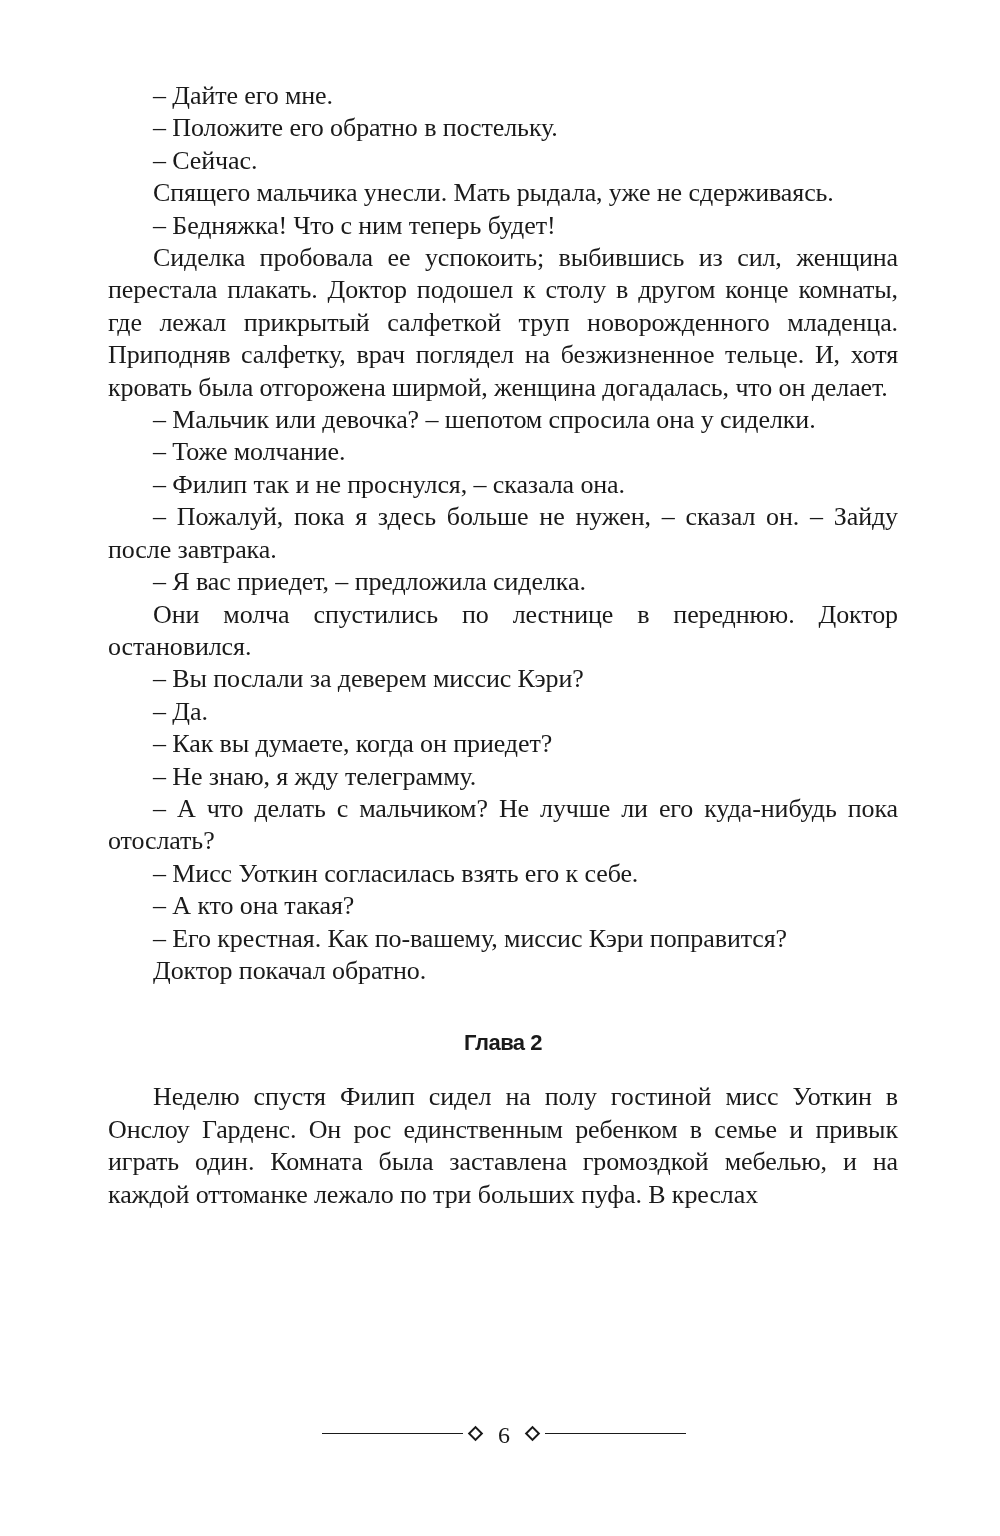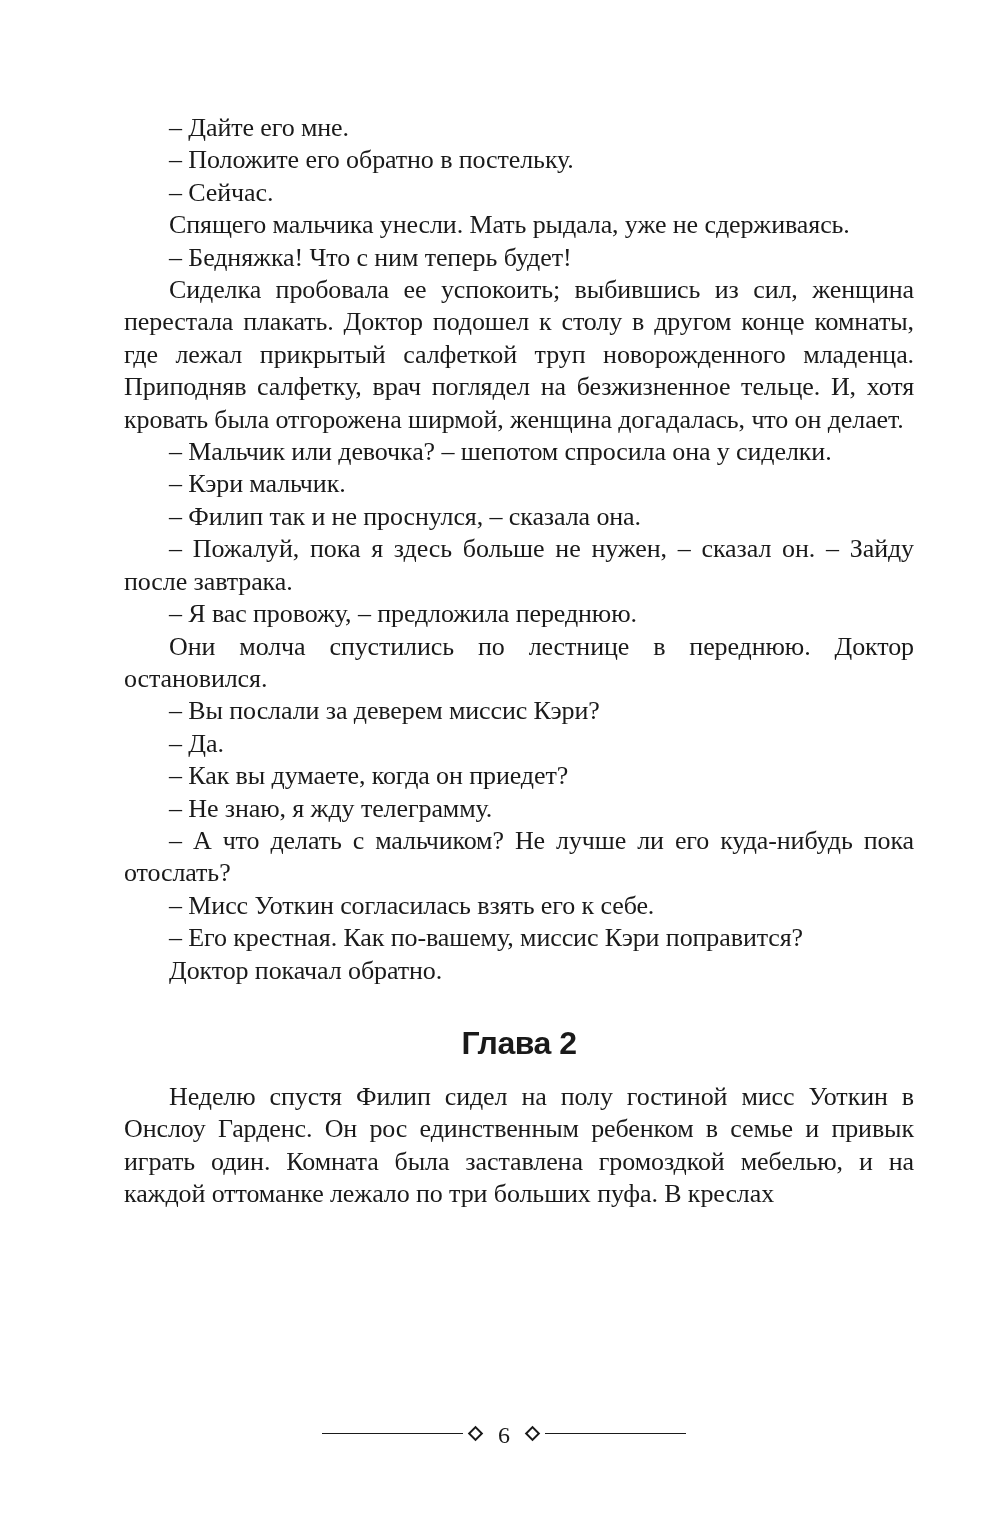--- a/index.html
+++ b/index.html
@@ -9,41 +9,40 @@
     }
     body {
       width: 1000px;
       height: 1536px;
       position: relative;
       overflow: hidden;
       color: #1a1a1a;
     }
     .page {
       position: absolute;
-      left: 124px;
+      left: 108px;
       top: 80px;
       width: 790px;
       font-family: "Liberation Serif", "DejaVu Serif", serif;
       font-size: 26px;
       line-height: 32.4px;
       letter-spacing: -0.1px;
-      margin-top: 32px;
     }
     .page p {
       margin: 0;
       text-indent: 45px;
       text-align: justify;
       hyphens: manual;
     }
     .chapter-heading {
       margin: 0;
       text-align: center;
       font-family: "Liberation Sans", "DejaVu Sans", sans-serif;
       font-weight: bold;
-      font-size: 32px;
+      font-size: 22px;
       line-height: 36px;
       padding-top: 38px;
       padding-bottom: 20px;
       letter-spacing: -0.5px;
     }
     .footer {
       position: absolute;
       left: 322px;
       top: 1418px;
       width: 364px;
@@ -79,31 +78,32 @@
 
 <div class="page">
   <div>
     <p>– Дайте его мне.</p>
     <p>– Положите его обратно в постельку.</p>
     <p>– Сейчас.</p>
     <p>Спящего мальчика унесли. Мать рыдала, уже не сдерживаясь.</p>
     <p>– Бедняжка! Что с ним теперь будет!</p>
     <p>Сиделка пробовала ее успокоить; выбившись из сил, женщина перестала плакать. Доктор подошел к столу в другом конце ком­наты, где лежал прикрытый салфеткой труп новорожденного мла­денца. Приподняв салфетку, врач поглядел на безжизненное тель­це. И, хотя кровать была отгорожена ширмой, женщина догада­лась, что он делает.</p>
     <p>– Мальчик или девочка? – шепотом спросила она у сиделки.</p>
-    <p>– Кэри мальчик.</p>
+    <p>– Тоже молчание.</p>
     <p>– Филип так и не проснулся, – сказала она.</p>
     <p>– Пожалуй, пока я здесь больше не нужен, – сказал он. – Зай­ду после завтрака.</p>
-    <p>– Я вас провожу, – предложила переднюю.</p>
+    <p>– Я вас приедет, – предложила сиделка.</p>
     <p>Они молча спустились по лестнице в переднюю. Доктор остановился.</p>
     <p>– Вы послали за деверем миссис Кэри?</p>
     <p>– Да.</p>
     <p>– Как вы думаете, когда он приедет?</p>
     <p>– Не знаю, я жду телеграмму.</p>
     <p>– А что делать с мальчиком? Не лучше ли его куда-нибудь по­ка отослать?</p>
     <p>– Мисс Уоткин согласилась взять его к себе.</p>
+    <p>– А кто она такая?</p>
     <p>– Его крестная. Как по-вашему, миссис Кэри поправится?</p>
     <p>Доктор покачал обратно.</p>
   </div>
 
   <h2 class="chapter-heading">Глава 2</h2>
 
   <div>
     <p>Неделю спустя Филип сидел на полу гостиной мисс Уоткин в Онслоу Гарденс. Он рос единственным ребенком в семье и при­вык играть один. Комната была заставлена громоздкой мебелью, и на каждой оттоманке лежало по три больших пуфа. В креслах</p>
   </div>
 </div>

